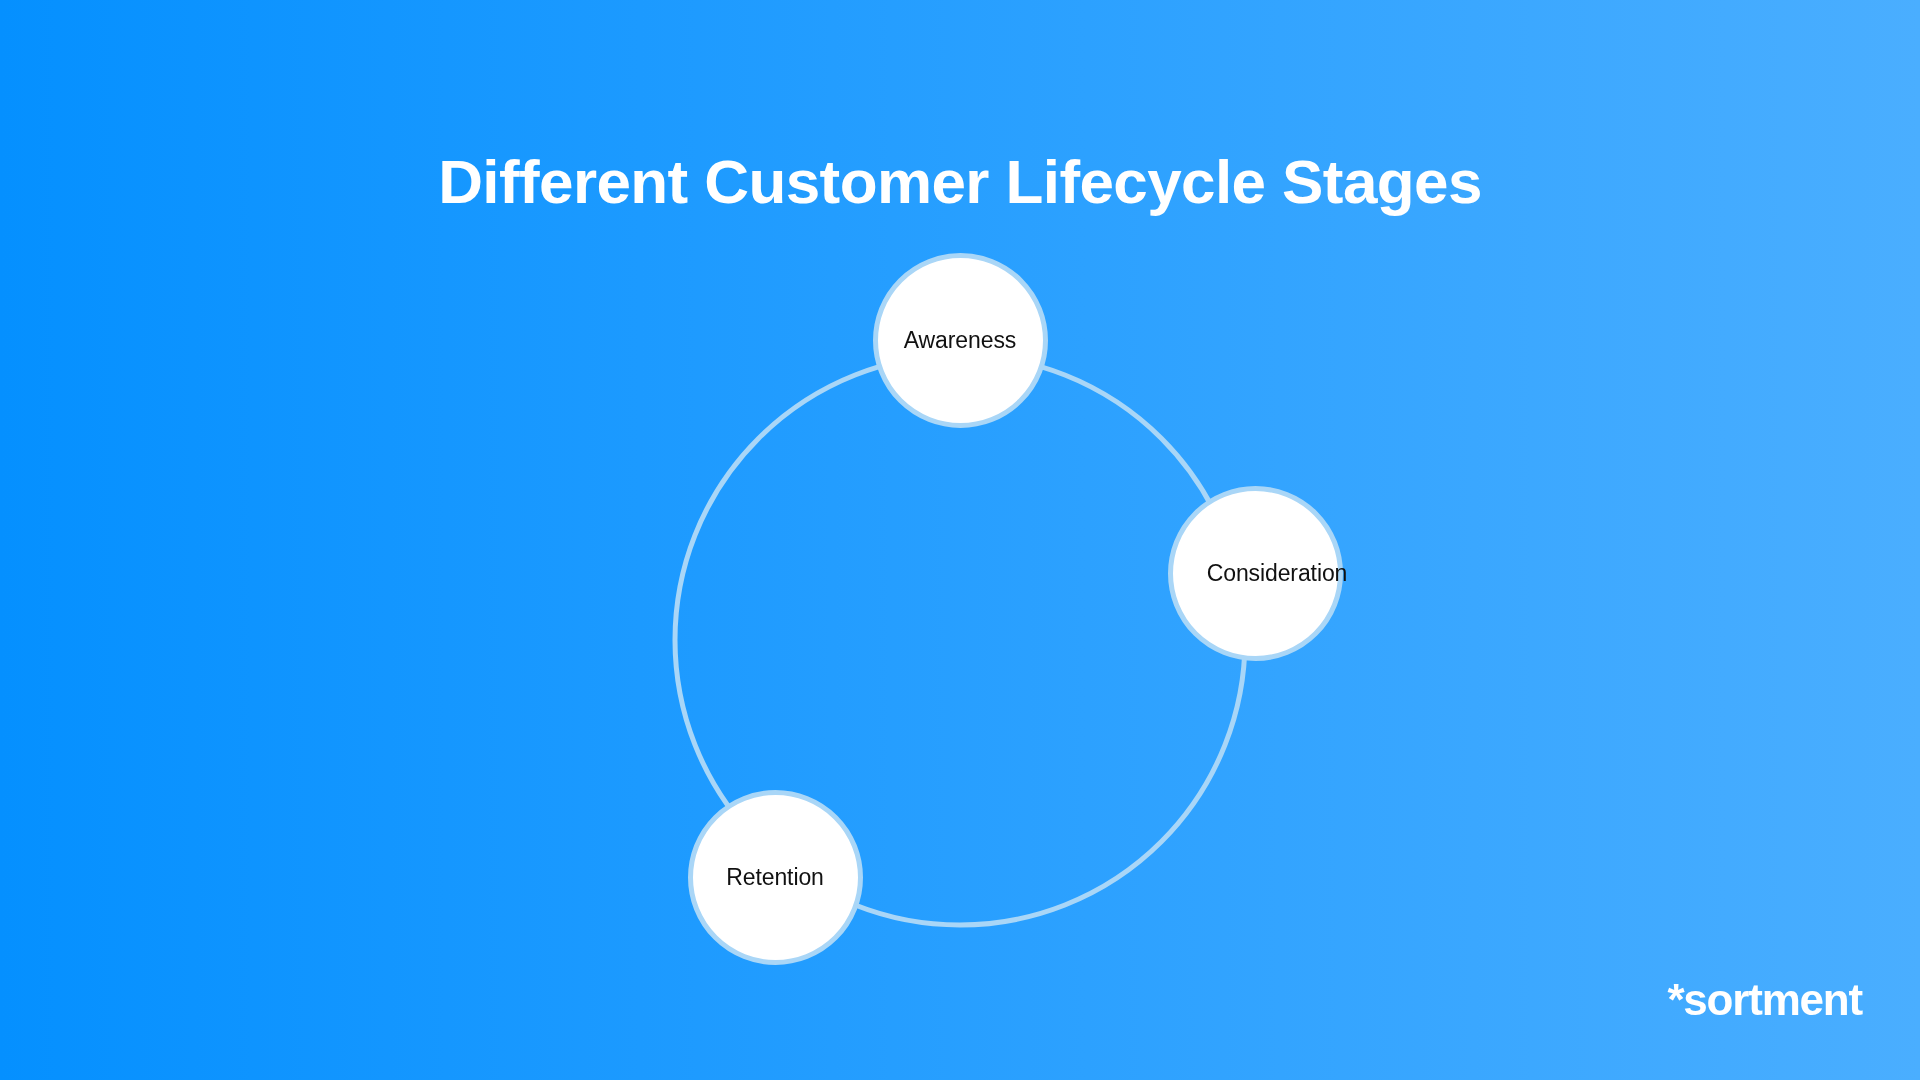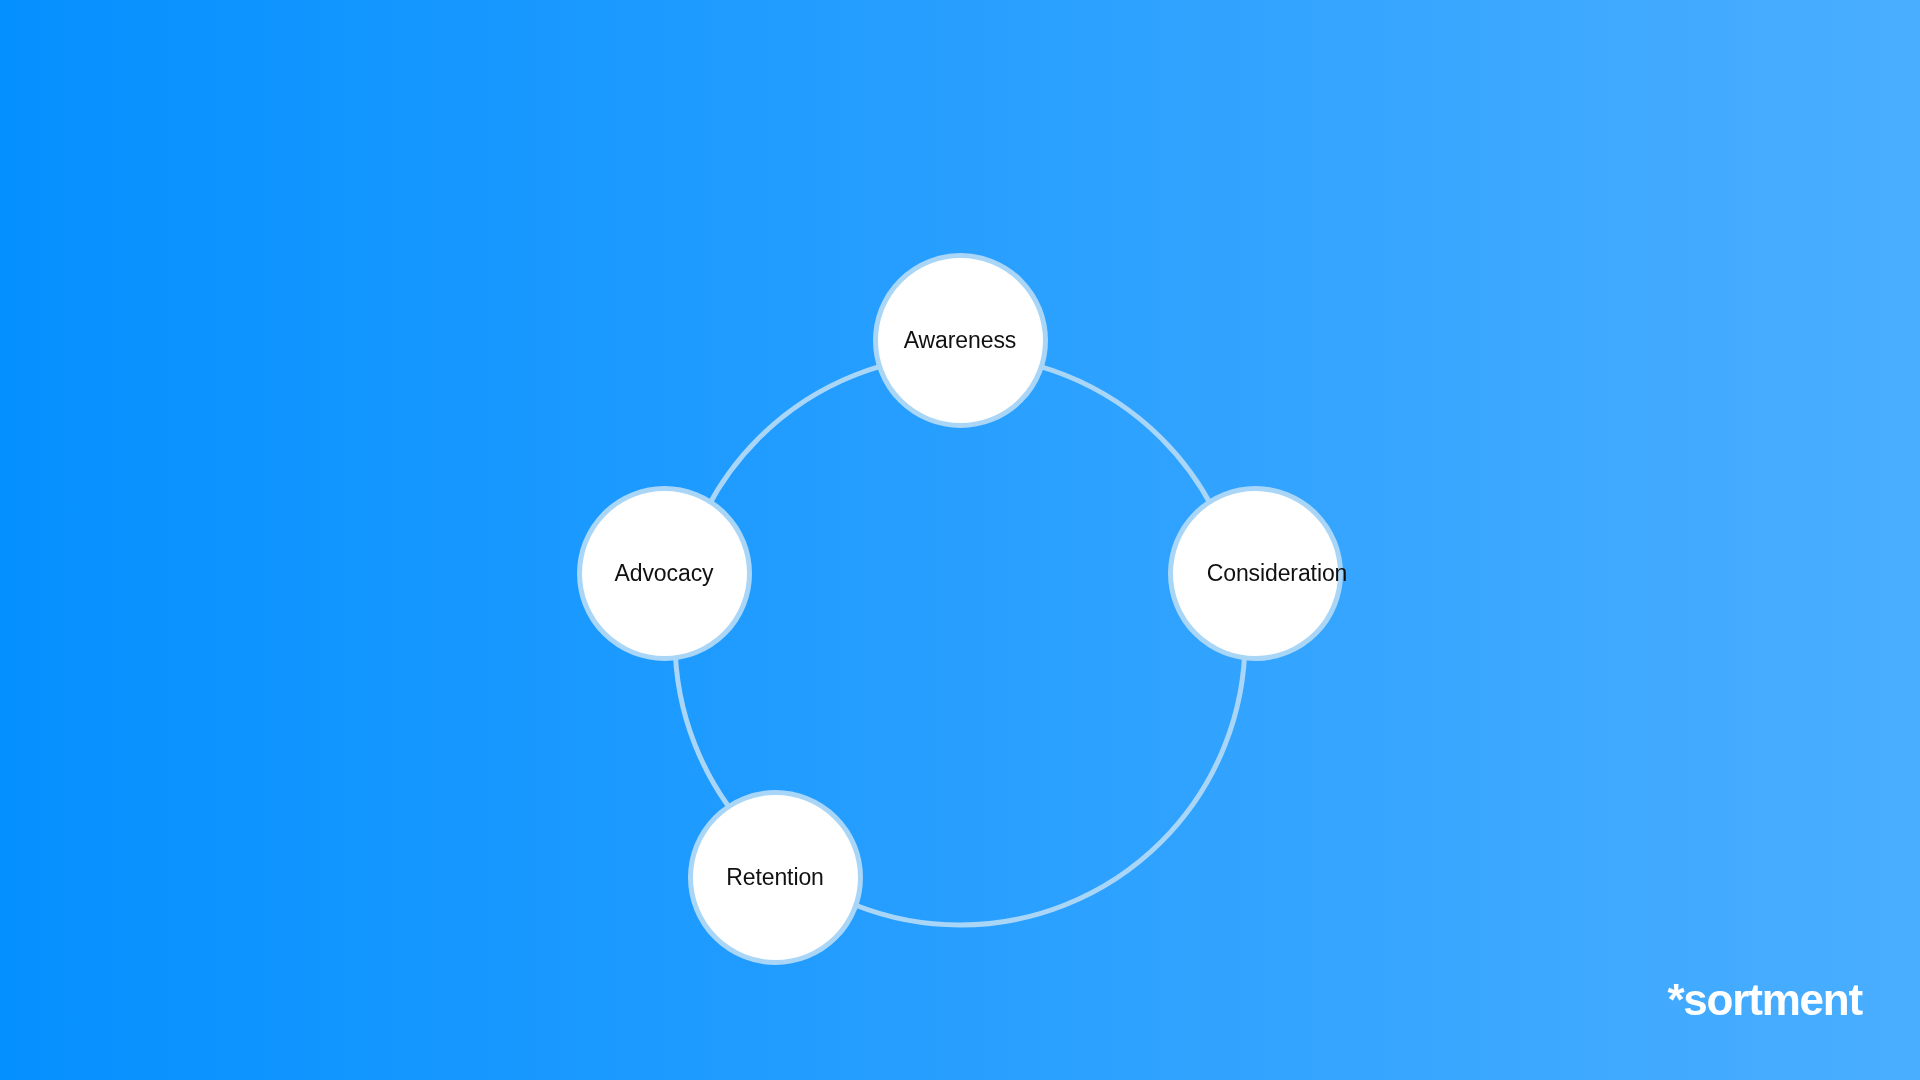--- a/index.html
+++ b/index.html
@@ -100,41 +100,39 @@
     line-height: 1;
     white-space: nowrap;
     margin-top: 8px;
   }
 </style>
 </head>
 <body>
 
 <div id="slide" style="width: 1920px; height: 1080px; background: linear-gradient(90deg, rgb(5, 144, 255) 0%, rgb(74, 174, 255) 100%);">
 
+  <h1 id="title">Different Customer Lifecycle Stages</h1>
 
   <div id="diagram">
 
     <svg id="ring-svg" viewBox="0 0 1920 1080" aria-hidden="true">
       <circle id="ring-circle" cx="960" cy="640" r="285" fill="none" stroke="#a9d6f7" stroke-width="5"></circle>
     </svg>
 
     <div class="stage-node" id="node-0" style="left: 960px; top: 340px; width: 175px; height: 175px; margin-left: -87.5px; margin-top: -87.5px; background: rgb(255, 255, 255); border-color: rgb(169, 214, 247);">
       <span class="stage-label" style="color: rgb(17, 17, 17);">Awareness</span>
     </div>
 
     <div class="stage-node" id="node-1" style="left: 1255px; top: 573px; width: 175px; height: 175px; margin-left: -87.5px; margin-top: -87.5px; background: rgb(255, 255, 255); border-color: rgb(169, 214, 247);">
       <span class="stage-label" style="color: rgb(17, 17, 17); margin-left: 44px;">Consideration</span>
     </div>
 
 
     <div class="stage-node" id="node-3" style="left: 775px; top: 877px; width: 175px; height: 175px; margin-left: -87.5px; margin-top: -87.5px; background: rgb(255, 255, 255); border-color: rgb(169, 214, 247);">
       <span class="stage-label" style="color: rgb(17, 17, 17);">Retention</span>
     </div>
 
-    <div class="stage-node" id="node-4" style="left: 664px; top: 573px; width: 175px; height: 175px; margin-left: -87.5px; margin-top: -87.5px; background: rgb(255, 255, 255); border-color: rgb(169, 214, 247);">
-      <span class="stage-label" style="color: rgb(17, 17, 17);">Advocacy</span>
-    </div>
 
   </div>
 
   <div id="logo" style="color: rgb(255, 255, 255);">*sortment</div>
 
 </div>
 
 </body></html>

